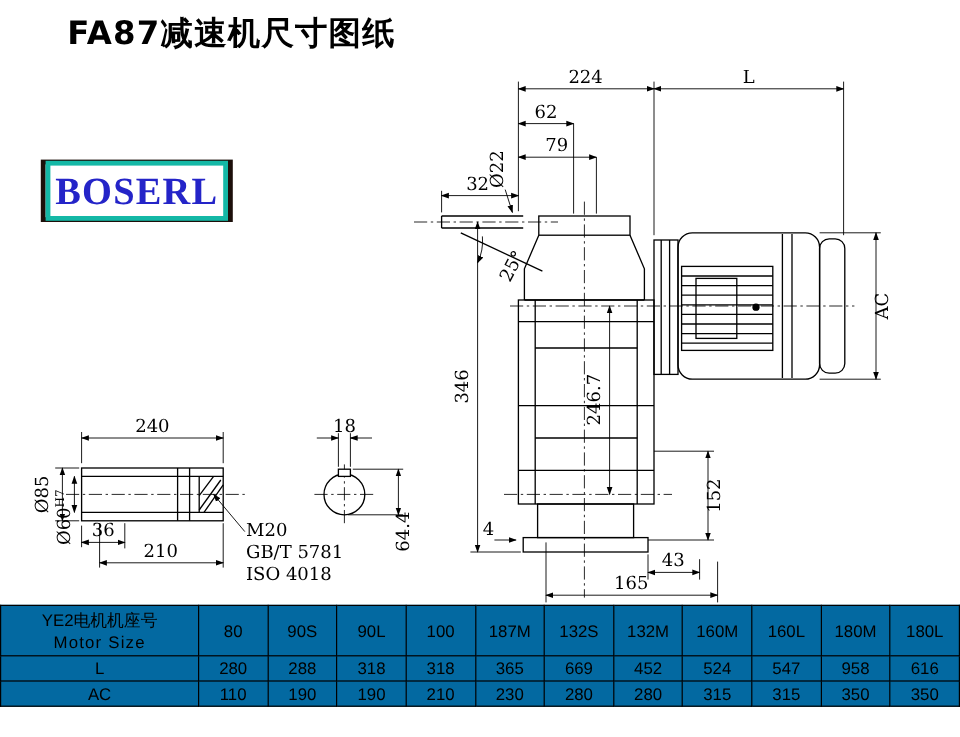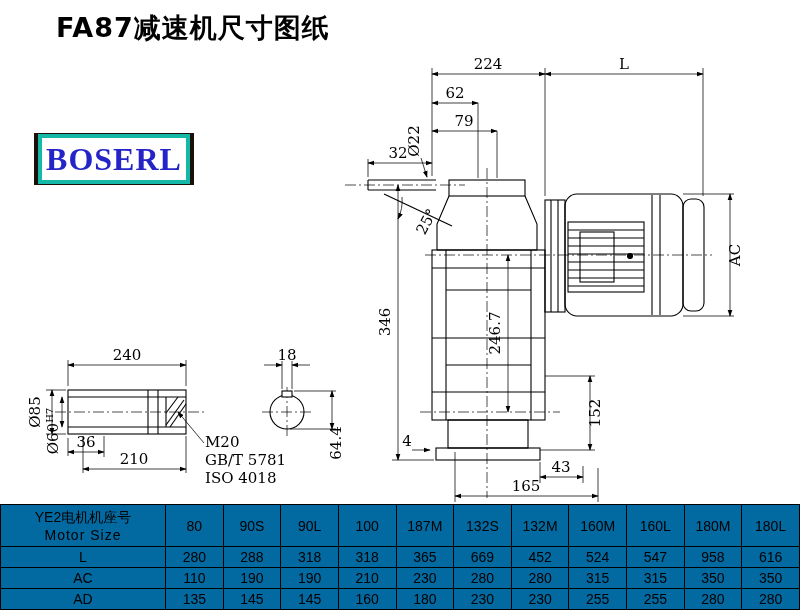--- a/index.html
+++ b/index.html
@@ -254,28 +254,14 @@
         <td>190</td>
         <td>210</td>
         <td>230</td>
         <td>280</td>
         <td>280</td>
         <td>315</td>
         <td>315</td>
         <td>350</td>
         <td>350</td>
       </tr>
-      <tr>
-        <th>AD</th>
-        <td>135</td>
-        <td>145</td>
-        <td>145</td>
-        <td>160</td>
-        <td>180</td>
-        <td>230</td>
-        <td>230</td>
-        <td>255</td>
-        <td>255</td>
-        <td>280</td>
-        <td>280</td>
-      </tr>
     </tbody>
 </table>
 
 </body></html>

